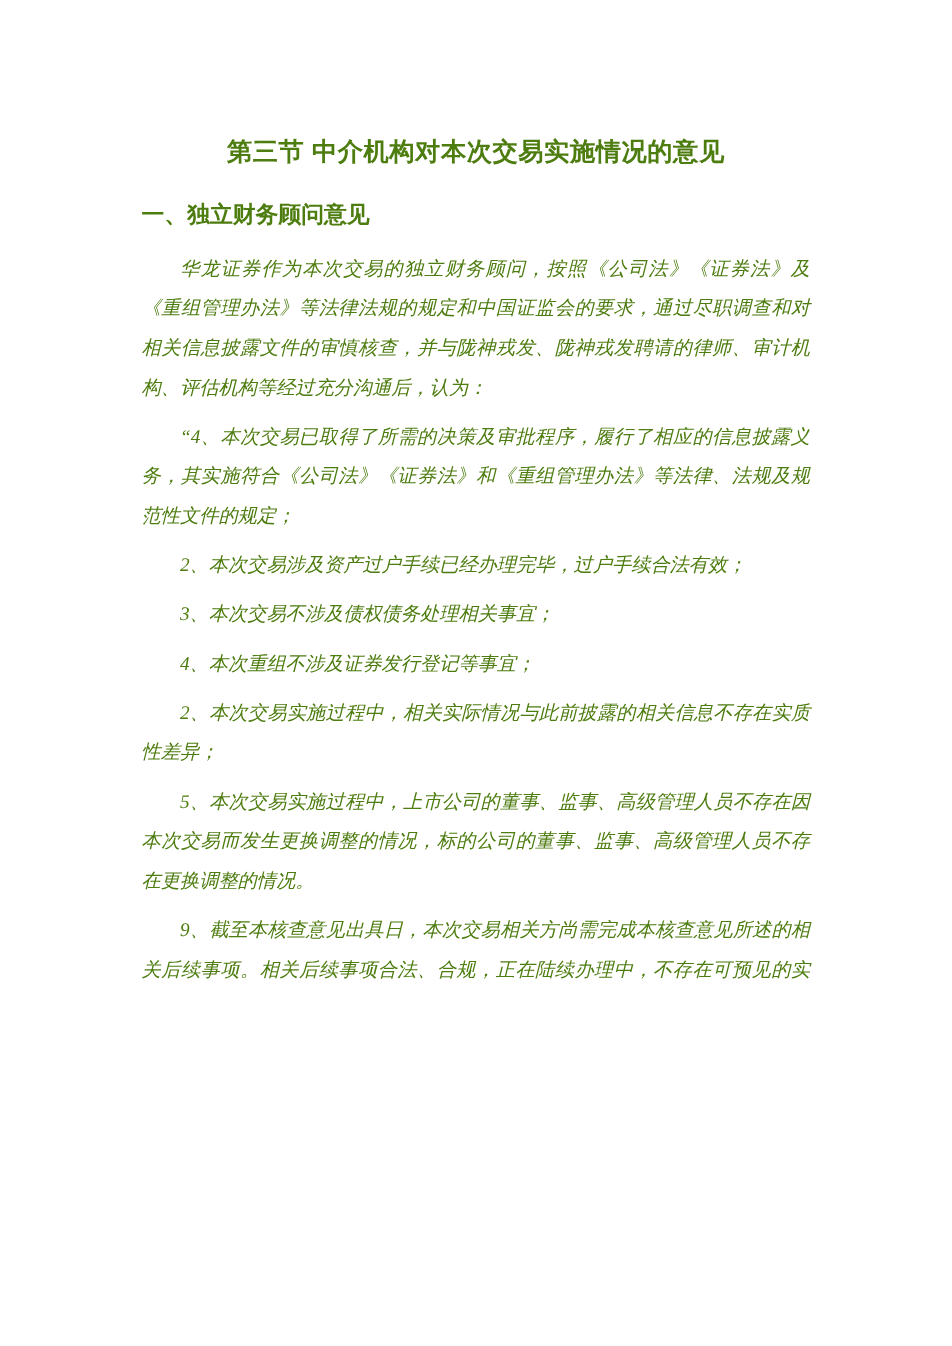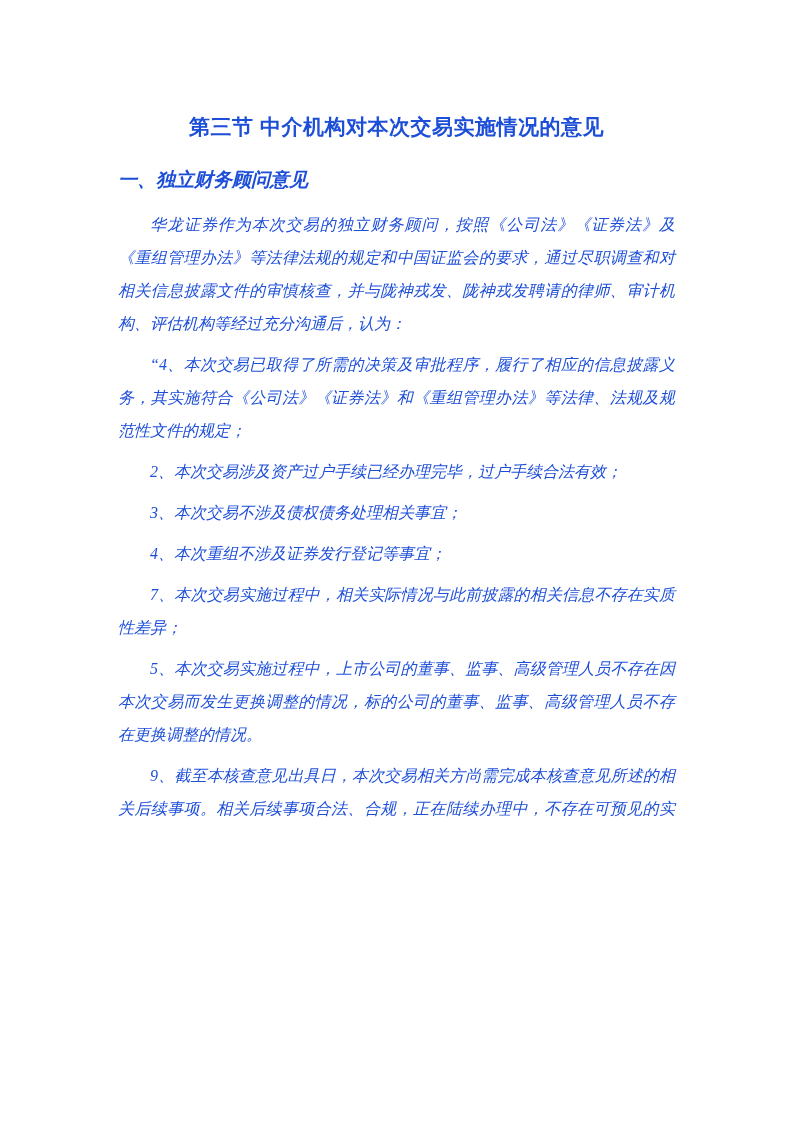--- a/index.html
+++ b/index.html
@@ -7,40 +7,39 @@
     padding: 0;
     background: #ffffff;
   }
   .page {
     position: relative;
     width: 793px;
     height: 828px;
     background: #ffffff;
     box-sizing: border-box;
     padding: 113px 118px 0 118px;
-    color: #1d4ed8;
+    color: #4d7c0f;
     font-family: "Liberation Serif", "DejaVu Serif", serif;
     overflow: hidden;
   }
   .doc-title {
     font-family: "Liberation Sans", "DejaVu Sans", sans-serif;
     font-weight: bold;
     font-size: 21px;
     line-height: 28px;
     text-align: center;
     letter-spacing: 0.5px;
     margin: 0 0 26px 0;
   }
   .section-heading {
     font-family: "Liberation Sans", "DejaVu Sans", sans-serif;
     font-weight: bold;
     font-size: 19px;
     line-height: 25px;
     margin: 0 0 16px 0;
-    font-style: italic;
   }
   .body-text .para {
     font-size: 16px;
     line-height: 33px;
     text-align: justify;
     text-indent: 32px;
     margin: 4px 0 8px 0;
     word-break: break-all;
     font-style: italic;
   }
@@ -59,19 +58,19 @@
   <h1 class="doc-title">第三节 中介机构对本次交易实施情况的意见</h1>
 
   <h2 class="section-heading">一、独立财务顾问意见</h2>
 
   <div class="body-text" id="paragraphs">
       <p class="para">华龙证券作为本次交易的独立财务顾问，按照《公司法》《证券法》及《重组管理办法》等法律法规的规定和中国证监会的要求，通过尽职调查和对相关信息披露文件的审慎核查，并与陇神戎发、陇神戎发聘请的律师、审计机构、评估机构等经过充分沟通后，认为：</p>
       <p class="para">“4、本次交易已取得了所需的决策及审批程序，履行了相应的信息披露义务，其实施符合《公司法》《证券法》和《重组管理办法》等法律、法规及规范性文件的规定；</p>
       <p class="para">2、本次交易涉及资产过户手续已经办理完毕，过户手续合法有效；</p>
       <p class="para">3、本次交易不涉及债权债务处理相关事宜；</p>
       <p class="para">4、本次重组不涉及证券发行登记等事宜；</p>
-      <p class="para">7、本次交易实施过程中，相关实际情况与此前披露的相关信息不存在实质性差异；</p>
+      <p class="para">2、本次交易实施过程中，相关实际情况与此前披露的相关信息不存在实质性差异；</p>
       <p class="para">5、本次交易实施过程中，上市公司的董事、监事、高级管理人员不存在因本次交易而发生更换调整的情况，标的公司的董事、监事、高级管理人员不存在更换调整的情况。</p>
       <p class="para">9、截至本核查意见出具日，本次交易相关方尚需完成本核查意见所述的相关后续事项。相关后续事项合法、合规，正在陆续办理中，不存在可预见的实质</p>
     </div>
 
   <div class="page-number">18</div>
 </div>
 
 </body></html>

